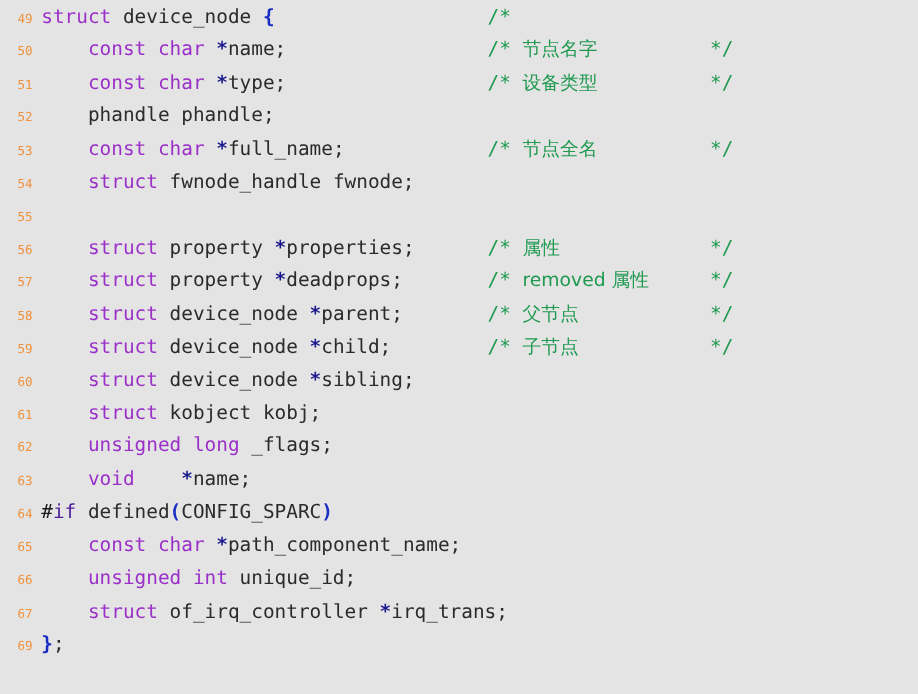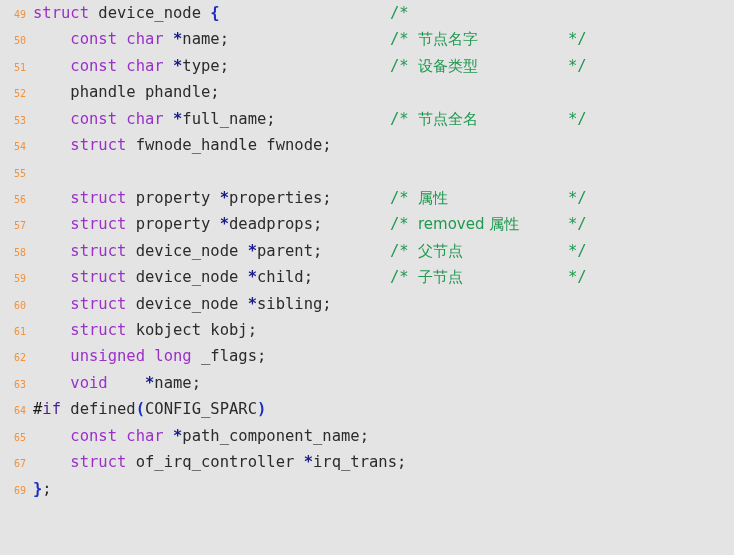--- a/index.html
+++ b/index.html
@@ -84,15 +84,16 @@
     <div class="code-line"><span class="lineno">56</span><span class="code-body"><span class="tok plain">    </span><span class="tok kw">struct</span><span class="tok plain"> property </span><span class="tok star">*</span><span class="tok plain">properties;</span></span><span class="cmt-col"><span class="comment">/*</span><span class="comment"> </span><span class="comment cmt-text">属性</span><span class="comment cmt-close">*/</span></span></div>
     <div class="code-line"><span class="lineno">57</span><span class="code-body"><span class="tok plain">    </span><span class="tok kw">struct</span><span class="tok plain"> property </span><span class="tok star">*</span><span class="tok plain">deadprops;</span></span><span class="cmt-col"><span class="comment">/*</span><span class="comment"> </span><span class="comment cmt-text">removed 属性</span><span class="comment cmt-close">*/</span></span></div>
     <div class="code-line"><span class="lineno">58</span><span class="code-body"><span class="tok plain">    </span><span class="tok kw">struct</span><span class="tok plain"> device_node </span><span class="tok star">*</span><span class="tok plain">parent;</span></span><span class="cmt-col"><span class="comment">/*</span><span class="comment"> </span><span class="comment cmt-text">父节点</span><span class="comment cmt-close">*/</span></span></div>
     <div class="code-line"><span class="lineno">59</span><span class="code-body"><span class="tok plain">    </span><span class="tok kw">struct</span><span class="tok plain"> device_node </span><span class="tok star">*</span><span class="tok plain">child;</span></span><span class="cmt-col"><span class="comment">/*</span><span class="comment"> </span><span class="comment cmt-text">子节点</span><span class="comment cmt-close">*/</span></span></div>
     <div class="code-line"><span class="lineno">60</span><span class="code-body"><span class="tok plain">    </span><span class="tok kw">struct</span><span class="tok plain"> device_node </span><span class="tok star">*</span><span class="tok plain">sibling;</span></span></div>
     <div class="code-line"><span class="lineno">61</span><span class="code-body"><span class="tok plain">    </span><span class="tok kw">struct</span><span class="tok plain"> kobject kobj;</span></span></div>
     <div class="code-line"><span class="lineno">62</span><span class="code-body"><span class="tok plain">    </span><span class="tok kw">unsigned long</span><span class="tok plain"> _flags;</span></span></div>
     <div class="code-line"><span class="lineno">63</span><span class="code-body"><span class="tok plain">    </span><span class="tok kw">void</span><span class="tok plain">    </span><span class="tok star">*</span><span class="tok plain">name;</span></span></div>
     <div class="code-line"><span class="lineno">64</span><span class="code-body"><span class="tok pp">#</span><span class="tok ppkw">if</span><span class="tok plain"> defined</span><span class="tok paren">(</span><span class="tok plain">CONFIG_SPARC</span><span class="tok paren">)</span></span></div>
     <div class="code-line"><span class="lineno">65</span><span class="code-body"><span class="tok plain">    </span><span class="tok kw">const char</span><span class="tok plain"> </span><span class="tok star">*</span><span class="tok plain">path_component_name;</span></span></div>
+    <div class="code-line"><span class="lineno">66</span><span class="code-body"><span class="tok plain">    </span><span class="tok kw">unsigned int</span><span class="tok plain"> unique_id;</span></span></div>
     <div class="code-line"><span class="lineno">67</span><span class="code-body"><span class="tok plain">    </span><span class="tok kw">struct</span><span class="tok plain"> of_irq_controller </span><span class="tok star">*</span><span class="tok plain">irq_trans;</span></span></div>
     <div class="code-line"><span class="lineno">69</span><span class="code-body"><span class="tok brace">}</span><span class="tok plain">;</span></span></div>
   </div>
 
 </body></html>

